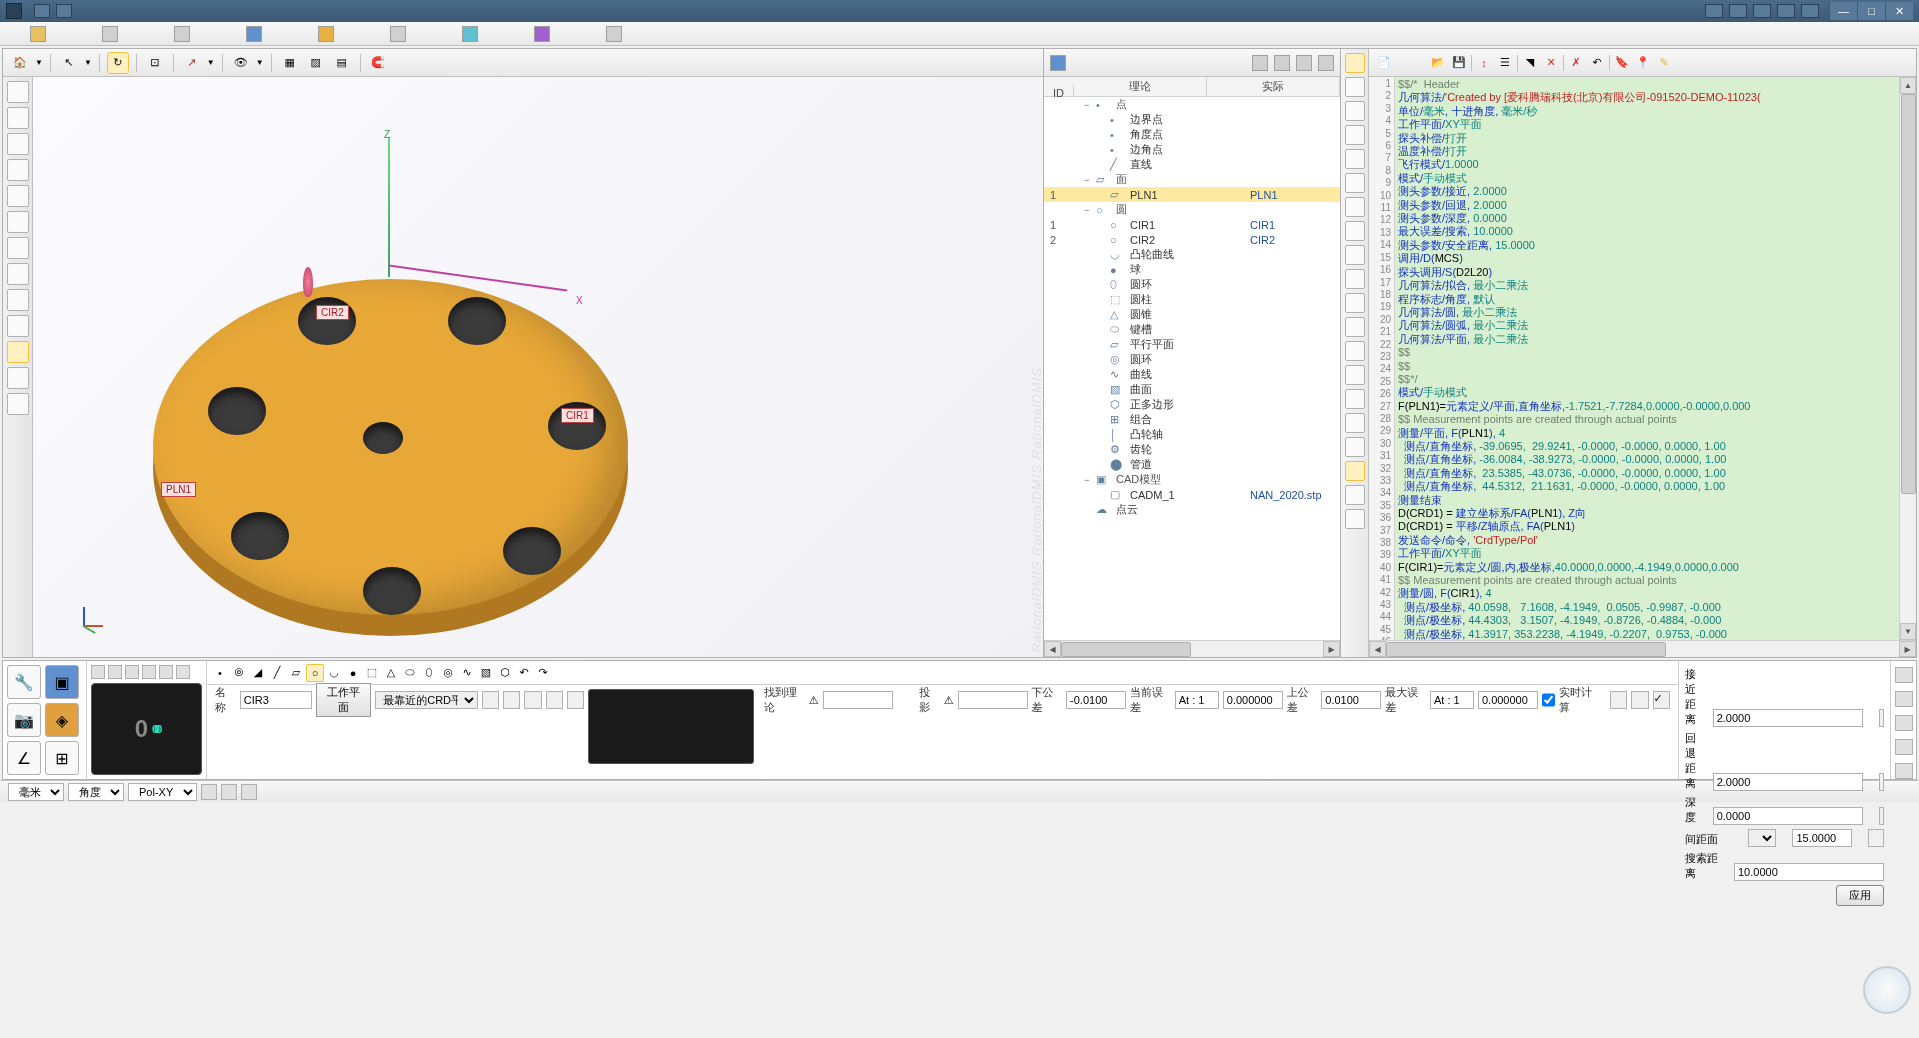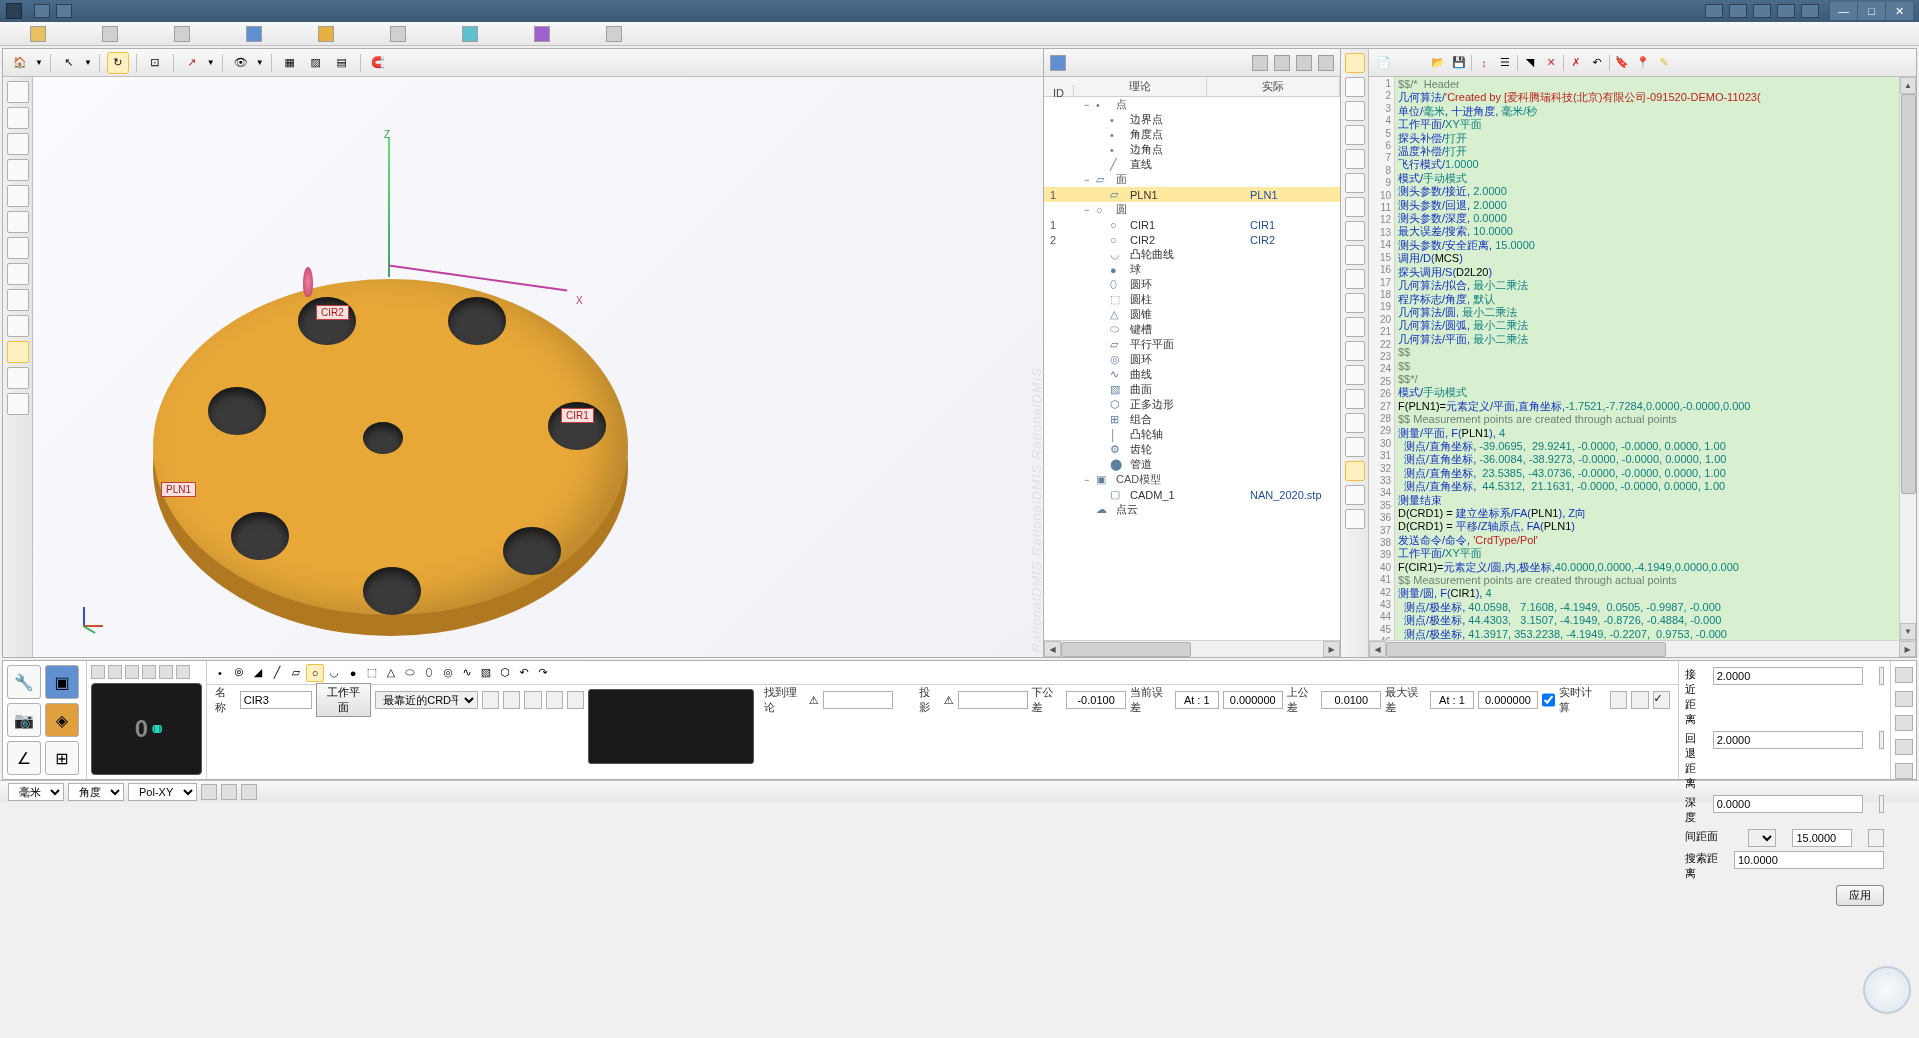--- a/index.html
+++ b/index.html
@@ -89,25 +89,25 @@
 .bp-counter .counter-display { flex: 1; background: #1a1a1a; border: 1px solid #555; border-radius: 4px; display: flex; align-items: center; justify-content: center; color: #20e0c0; font-size: 48px; font-family: monospace; font-weight: bold; }
 .bp-shape-tb { height: 24px; display: flex; align-items: center; gap: 1px; padding: 0 4px; border-bottom: 1px solid #d0d0d0; }
 .bp-shape-tb span { width: 18px; height: 18px; display: inline-flex; align-items: center; justify-content: center; }
 .bp-shape-tb span.sel { border: 1px solid #f0c040; background: #fff0c0; border-radius: 2px; }
 .bp-middle { flex: 1; display: flex; flex-direction: column; }
 .bp-form { flex: 1; display: flex; padding: 4px 8px; gap: 8px; }
 .bp-form-col { display: flex; gap: 4px; }
 .bp-form-row { display: flex; align-items: center; gap: 4px; height: 22px; }
 .bp-form-row label { font-size: 11px; color: #333; }
 .bp-form-row input, .bp-form-row select { border: 1px solid #b0b0b0; padding: 1px 3px; font-size: 11px; height: 18px; }
-.bp-form-row input.small { width: 60px; text-align: center; }
+.bp-form-row input.small { width: 60px; }
 .bp-form-row .icon-btn { width: 18px; height: 18px; border: 1px solid #b0b0b0; background: #f0f0f0; }
 .bp-chart { width: 170px; height: 75px; background: #1a1a1a; border: 1px solid #555; border-radius: 3px; }
 .bp-far-right { width: 212px; border-left: 1px solid #d0d0d0; padding: 6px; display: flex; flex-direction: column; gap: 4px; }
-.bp-far-right .fr-row { display: flex; align-items: flex-start; gap: 16px; }
+.bp-far-right .fr-row { display: flex; align-items: flex-end; gap: 16px; }
 .bp-far-right .fr-row label { width: 56px; font-size: 11px; }
 .bp-far-right .fr-row input, .bp-far-right .fr-row select { flex: 1; border: 1px solid #b0b0b0; padding: 1px 3px; font-size: 11px; height: 18px; }
 .bp-far-right .fr-row .unit-btn { width: 18px; height: 18px; border: 1px solid #b0b0b0; background: #f0f0f0; }
 .bp-far-right button.apply { align-self: flex-end; padding: 2px 12px; border: 1px solid #888; background: linear-gradient(#fafafa, #e0e0e0); border-radius: 3px; }
 .bp-side-icons { width: 26px; border-left: 1px solid #d0d0d0; display: flex; flex-direction: column; align-items: center; padding-top: 6px; gap: 8px; }
 .bp-side-icons span { width: 18px; height: 18px; background: #e0e0e0; border: 1px solid #b0b0b0; }
 
 .statusbar { height: 22px; background: linear-gradient(#f8f8f8, #e8e8e8); border-top: 1px solid #c0c0c0; display: flex; align-items: center; padding: 0 8px; font-size: 11px; color: #444; }
 .statusbar .sb-left { flex: 1; }
 .statusbar .sb-right { display: flex; gap: 4px; align-items: center; }

